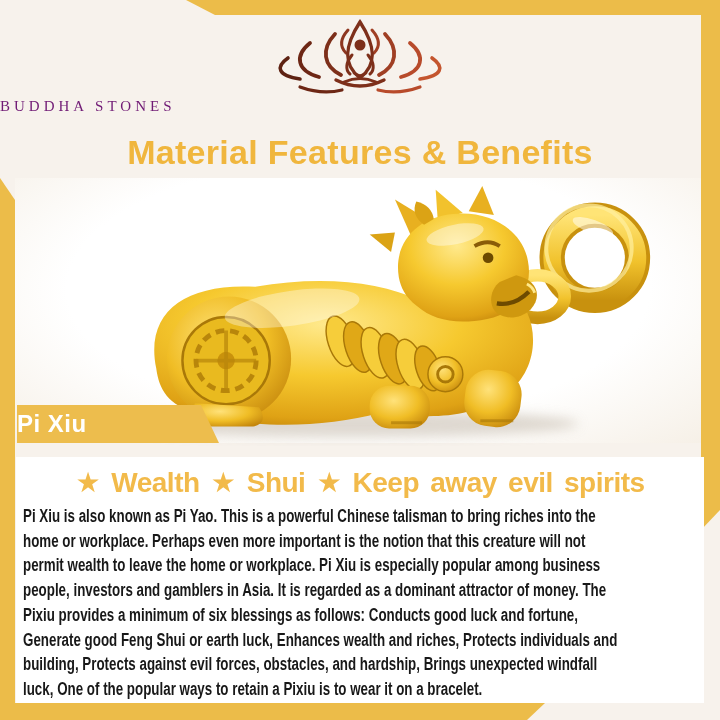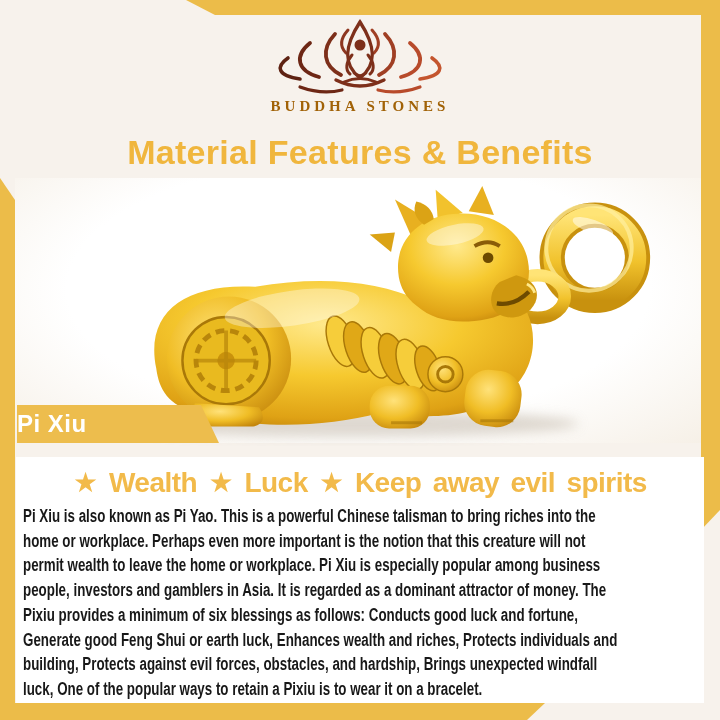--- a/index.html
+++ b/index.html
@@ -15,22 +15,22 @@
   .frame-right{right:0;top:0;width:19px;height:530px;
     clip-path:polygon(0 0,19px 0,19px 510px,0 530px);}
   .frame-left{left:0;top:178px;width:15px;height:542px;
     clip-path:polygon(0 0,15px 22px,15px 542px,0 542px);}
   .frame-bottom{left:0;top:703px;width:545px;height:17px;
     clip-path:polygon(0 0,545px 0,527px 17px,0 17px);}
   
   .logo{position:absolute;left:50%;top:16px;transform:translateX(-50%);
     width:240px;height:84px;}
   .brand-name{position:absolute;left:0;top:98px;width:100%;
-    text-align:center;font-family:"Liberation Serif","DejaVu Serif",serif;
-    font-weight:700;font-size:15px;letter-spacing:4px;color:#a16207;}
+    text-align:left;font-family:"Liberation Serif","DejaVu Serif",serif;
+    font-weight:400;font-size:15px;letter-spacing:4px;color:#701a75;}
   .section-title{position:absolute;left:0;top:133px;width:100%;
     text-align:center;font-size:34px;font-weight:700;color:#f0b63d;
     letter-spacing:0.3px;}
   
   .photo-panel{position:absolute;left:15px;top:178px;width:686px;height:265px;
     background:radial-gradient(ellipse at 50% 42%,#ffffff 60%,#f6f0e7 100%);}
   .pendant{position:absolute;left:22px;top:6px;width:646px;height:262px;}
   
   .pixiu-banner{position:absolute;left:17px;top:405px;width:202px;height:38px;
     background:#edbd4d;clip-path:polygon(0 0,184px 0,202px 38px,0 38px);
@@ -168,21 +168,21 @@
       <ellipse cx="418" cy="52" rx="30" ry="10" fill="#ffffff" opacity="0.4" transform="rotate(-12 418 52)"></ellipse>
       <ellipse cx="560" cy="44" rx="22" ry="7" fill="#ffffff" opacity="0.5" transform="rotate(20 560 44)"></ellipse>
     </svg>
   </div>
 
   <div class="pixiu-banner">
     <span>Pi Xiu</span>
   </div>
 
   <div class="text-panel">
-    <div class="benefits-heading">★  Wealth ★  Luck ★  Keep away evil spirits</div>
+    <div class="benefits-heading">★  Wealth ★  Shui ★  Keep away evil spirits</div>
     <p class="description">Pi Xiu is also known as Pi Yao. This is a powerful Chinese talisman to bring riches into the
 home or workplace. Perhaps even more important is the notion that this creature will not
 permit wealth to leave the home or workplace. Pi Xiu is especially popular among business
 people, investors and gamblers in Asia. It is regarded as a dominant attractor of money. The
 Pixiu provides a minimum of six blessings as follows: Conducts good luck and fortune,
 Generate good Feng Shui or earth luck, Enhances wealth and riches, Protects individuals and
 building, Protects against evil forces, obstacles, and hardship, Brings unexpected windfall
 luck, One of the popular ways to retain a Pixiu is to wear it on a bracelet.</p>
   </div>
 

